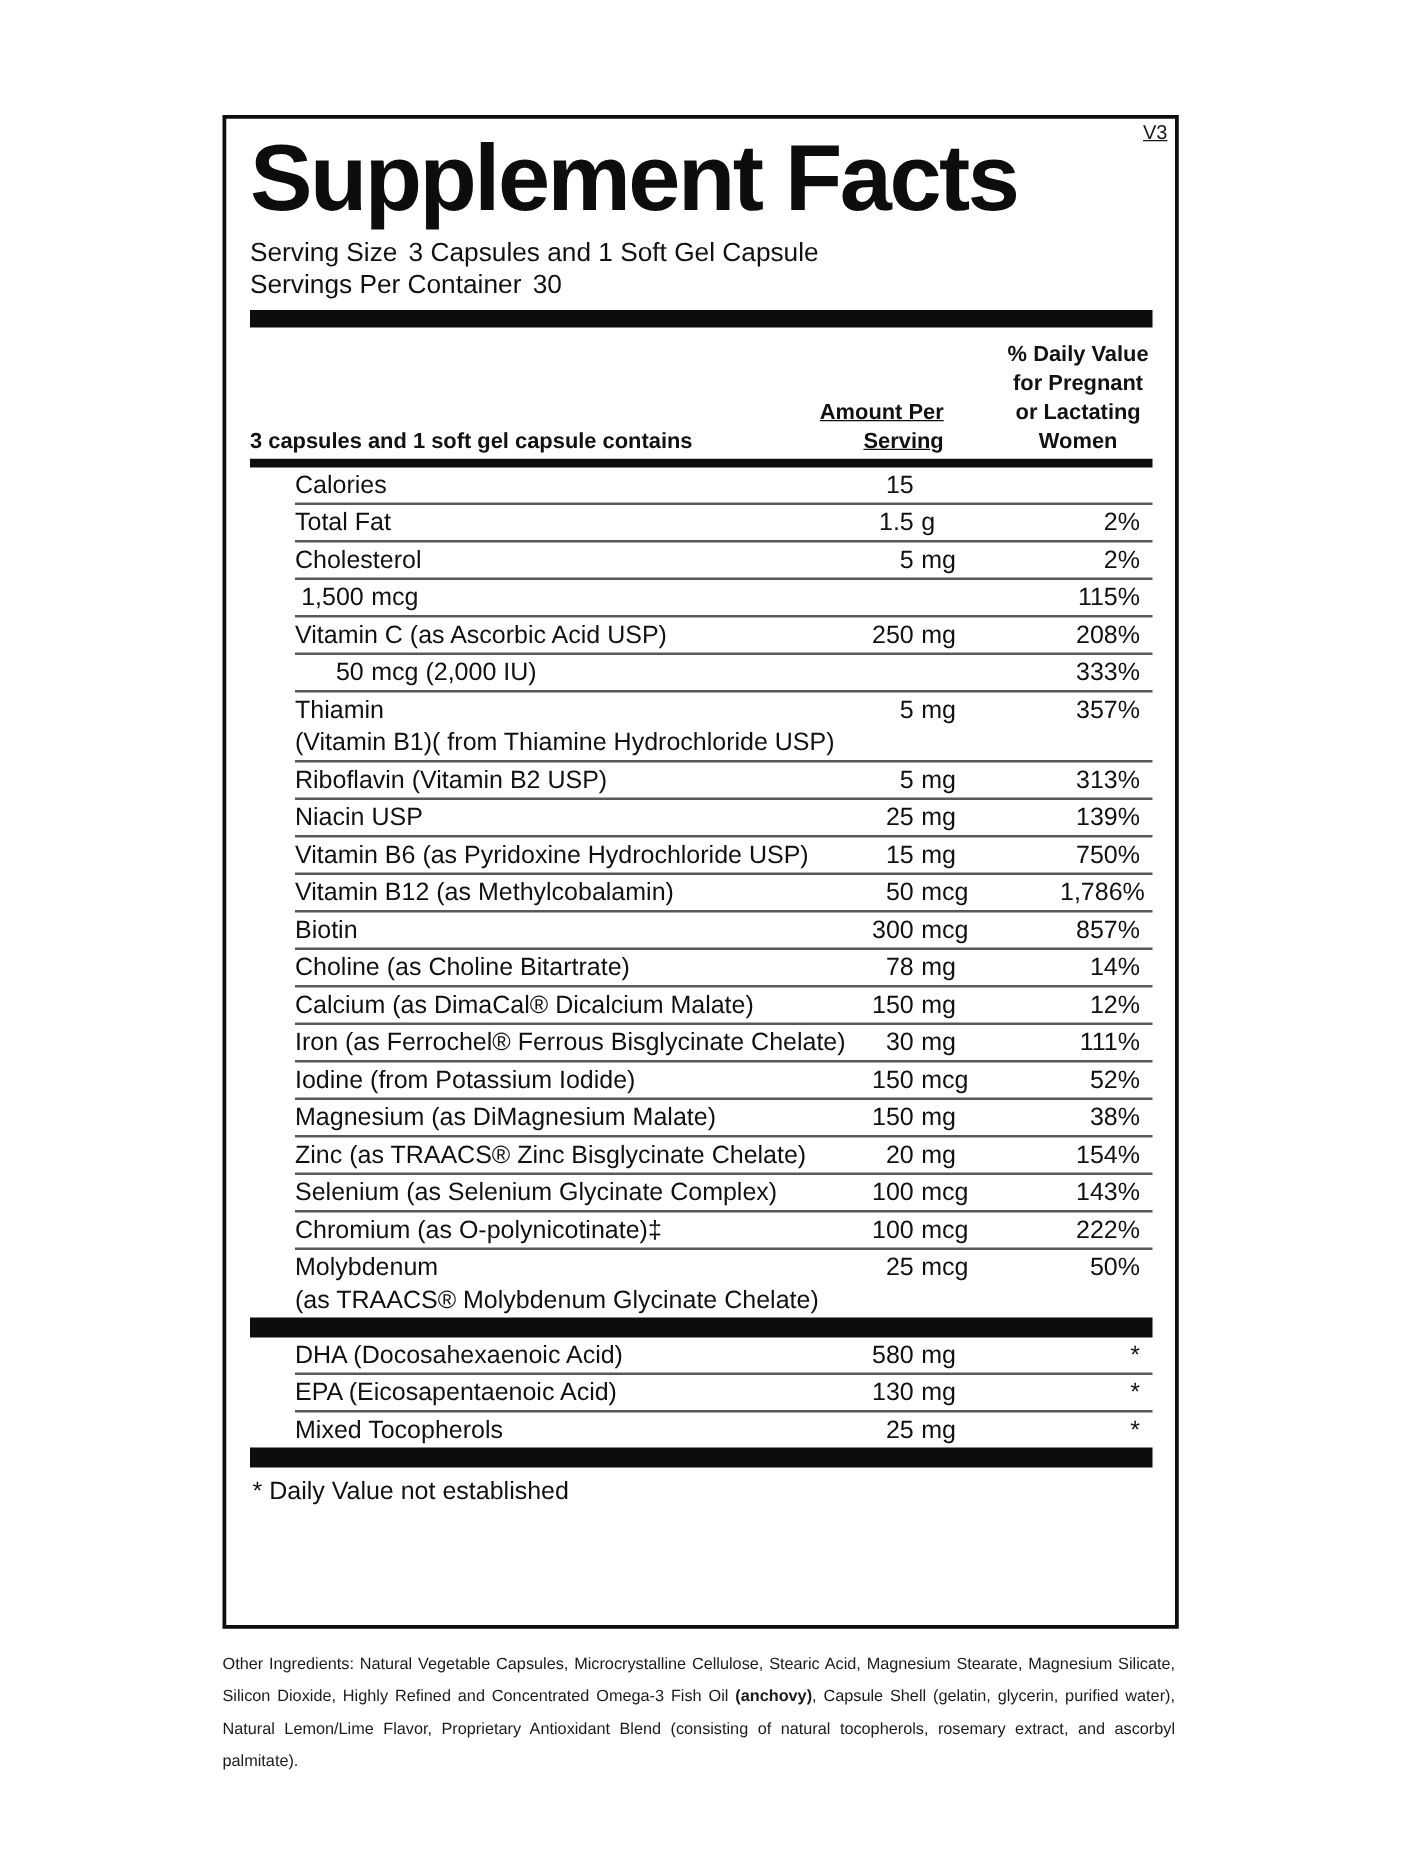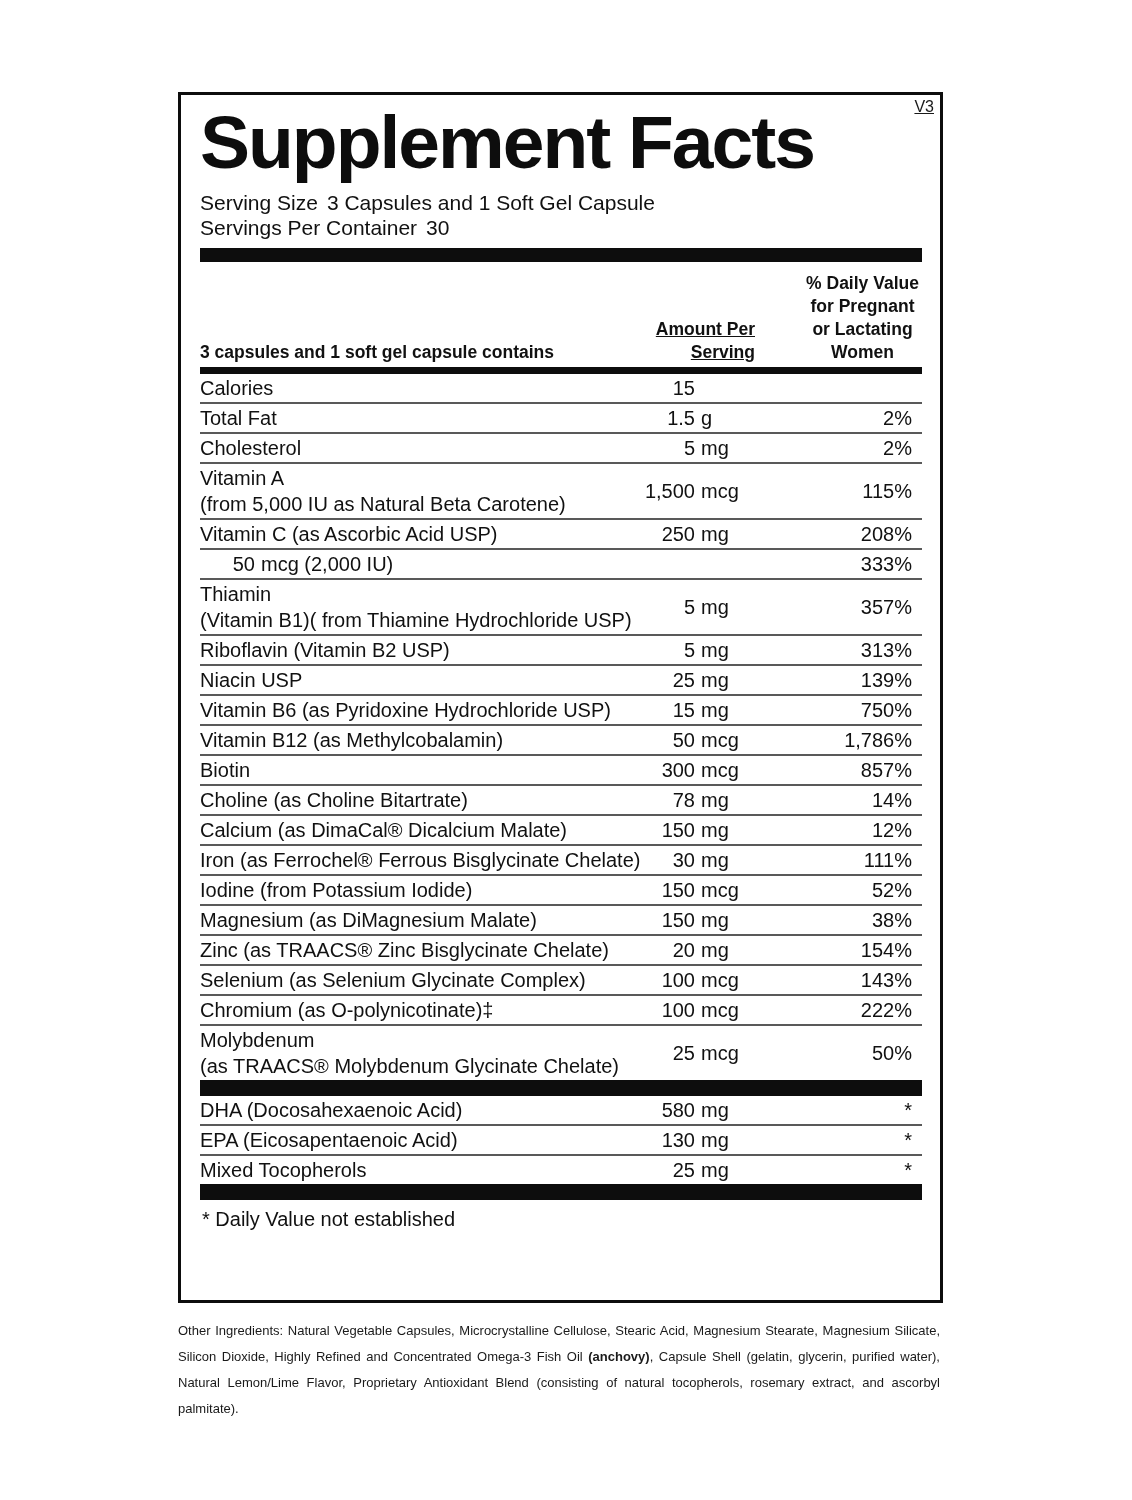--- a/index.html
+++ b/index.html
@@ -42,23 +42,24 @@
     font-size: 17.5px; font-weight: bold; line-height: 23px; color: #111;
   }
   .col-contains { width: 425px; }
   .col-amount { width: 130px; text-align: right; white-space: pre-line; text-decoration: underline; }
   .col-dv { flex: 1; text-align: center; padding-left: 48px; white-space: pre-line; }
 
   .heavy-rule { height: 7px; background: #0d0d0d; margin-top: 3px; }
 
   .rows { font-size: 20px; line-height: 26px; }
   .fact-row {
-    display: flex; align-items: center;
+    display: flex; align-items: flex-start;
     padding: 1px 0;
     border-bottom: 2px solid #595959;
+    margin-left: 36px;
   }
   .fact-row.no-sep { border-bottom: none; }
   .row-name { width: 440px; flex-shrink: 0; white-space: pre; }
   .row-amount { width: 172px; flex-shrink: 0; display: flex; white-space: nowrap; }
   .row-amount-number { width: 55px; text-align: right; flex-shrink: 0; }
   .row-amount-unit { margin-left: 6px; flex-shrink: 0; }
   .row-dv { flex: 1; text-align: right; padding-right: 10px; white-space: nowrap; }
 
   .section-bar { height: 16px; margin-top: 0; }
 
@@ -124,22 +125,20 @@
   </div>
         <div class="fact-row">
     <div class="row-name">Cholesterol</div>
     <div class="row-amount">
       <span class="row-amount-number">5</span>
       <span class="row-amount-unit">mg</span>
     </div>
     <div class="row-dv">2%</div>
   </div>
         <div class="fact-row">
-    <div class="row-name">Vitamin A
-(from 5,000 IU as Natural Beta Carotene)</div>
     <div class="row-amount">
       <span class="row-amount-number">1,500</span>
       <span class="row-amount-unit">mcg</span>
     </div>
     <div class="row-dv">115%</div>
   </div>
         <div class="fact-row">
     <div class="row-name">Vitamin C (as Ascorbic Acid USP)</div>
     <div class="row-amount">
       <span class="row-amount-number">250</span>

